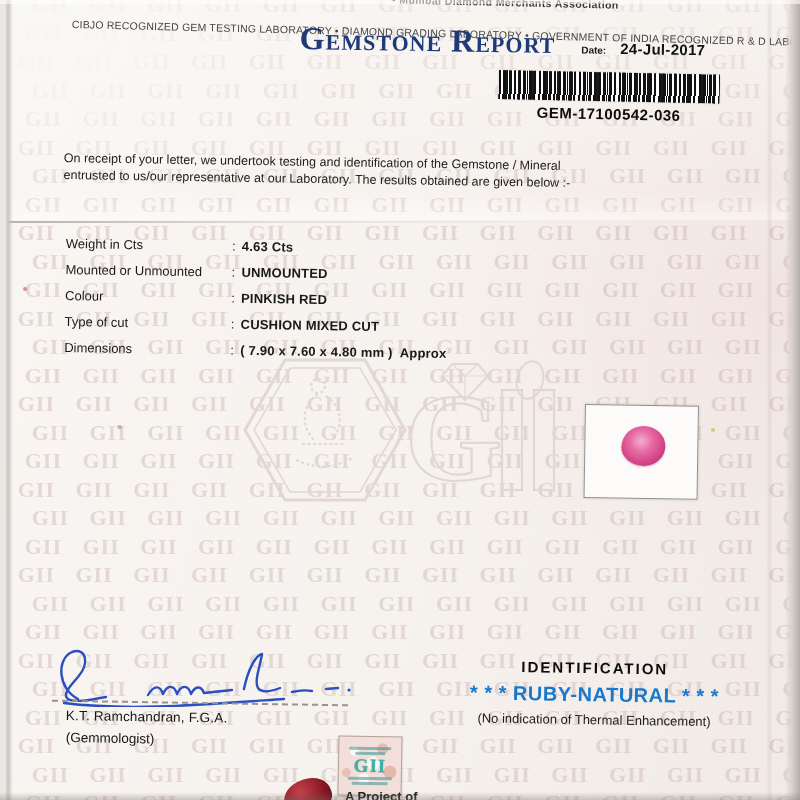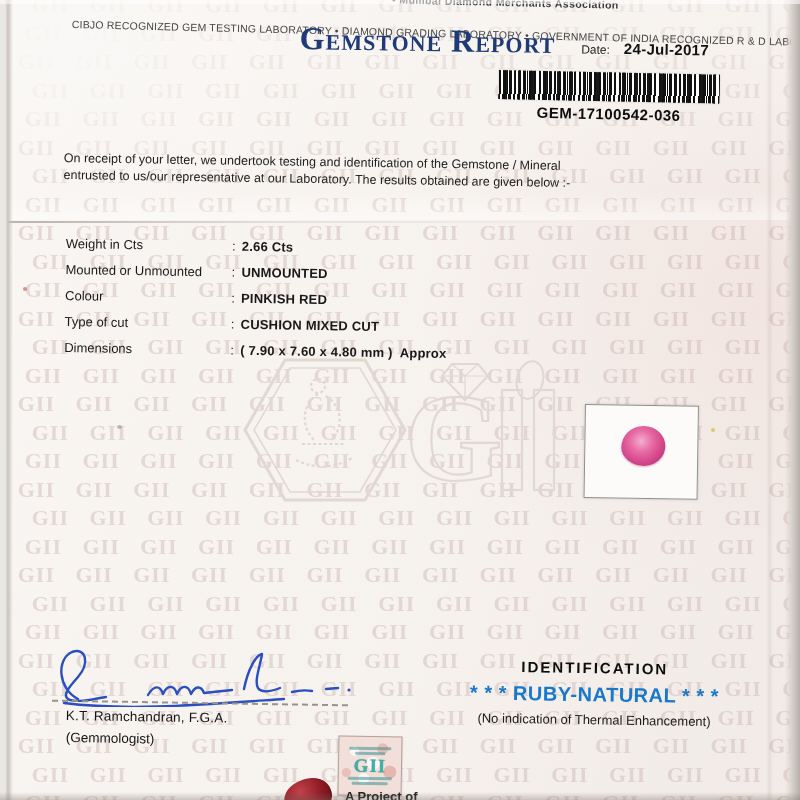--- a/index.html
+++ b/index.html
@@ -51,21 +51,21 @@
   .assoc-line{left:392px;top:-4px;font-size:10.5px;font-weight:bold;color:#3b3b3b;
     letter-spacing:.4px;white-space:nowrap;transform:rotate(1.4deg);}
   .labs-line{left:72px;top:18px;width:672px;text-align:center;font-size:10.5px;color:#474747;
     letter-spacing:.2px;white-space:nowrap;transform:rotate(1.4deg);transform-origin:left top;}
   .header-row{left:300px;top:22px;display:flex;align-items:baseline;gap:26px;}
   .report-title{
     font-family:"Liberation Serif",serif;font-variant:small-caps;font-weight:bold;
     font-size:32px;color:#1e3a78;letter-spacing:1px;line-height:1;
   }
   .date-wrap{display:flex;align-items:baseline;gap:14px;}
-  .date-label{font-size:12px;font-weight:400;color:#1a1a1a;}
+  .date-label{font-size:10px;font-weight:700;color:#1a1a1a;}
   .date-value{font-size:15px;font-weight:bold;color:#111;letter-spacing:.3px;}
   
   .barcode-block{left:499px;top:70px;width:221px;}
   .barcode-bars{
     height:29px;background-color:#fdfdfd;
     background-image:
       repeating-linear-gradient(90deg,#101010 0 2px,rgba(0,0,0,0) 2px 5px),
       repeating-linear-gradient(90deg,#101010 0 1px,rgba(0,0,0,0) 1px 4px),
       repeating-linear-gradient(90deg,rgba(0,0,0,0) 0 6px,#181818 6px 9px,rgba(0,0,0,0) 9px 13px);
     box-shadow:0 0 2px rgba(0,0,0,.2);
@@ -196,21 +196,21 @@
 
   <div class="abs intro tilt-sm">
     <div>On receipt of your letter, we undertook testing and identification of the Gemstone / Mineral</div>
     <div>entrusted to us/our representative at our Laboratory. The results obtained are given below :-</div>
   </div>
 
   <div class="abs fields tilt-sm">
     <div class="field-row">
       <span class="field-label">Weight in Cts</span>
       <span class="field-colon">:</span>
-      <span class="field-value">2.66 Cts</span>
+      <span class="field-value">4.63 Cts</span>
     </div>
     <div class="field-row">
       <span class="field-label">Mounted or Unmounted</span>
       <span class="field-colon">:</span>
       <span class="field-value">UNMOUNTED</span>
     </div>
     <div class="field-row">
       <span class="field-label">Colour</span>
       <span class="field-colon">:</span>
       <span class="field-value">PINKISH RED</span>

